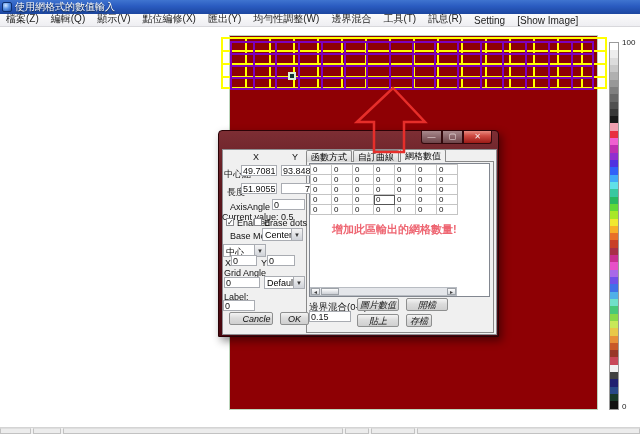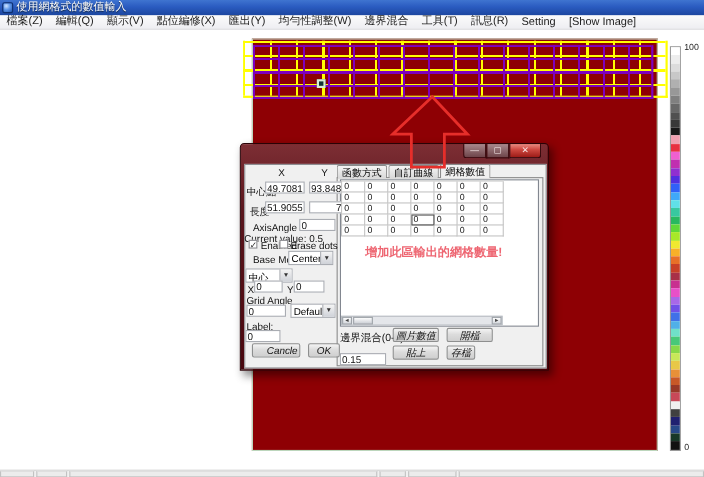--- a/index.html
+++ b/index.html
@@ -300,21 +300,21 @@
 <div id="annotation">增加此區輸出的網格數量!</div>
 
 <div id="hscroll" style="z-index:22;">
   <div class="sc-arr">◄</div>
   <div id="sc-thumb"></div>
   <div id="sc-spacer"></div>
   <div class="sc-arr">►</div>
 </div>
 
 <div class="dlbl" style="left:309px; top:301px; font-size:9.5px; z-index:22;">邊界混合(0-1)</div>
-<input class="din" style="left: 309px; top: 321px; width: 42px; z-index: 22;" value="0.15">
+<input class="din" style="left: 309px; top: 311px; width: 42px; z-index: 22;" value="0.15">
 
 <div class="dbtn" style="left:357px; top:298px; width:42px; z-index:22;">圖片數值</div>
 <div class="dbtn" style="left:406px; top:298px; width:42px; z-index:22;">開檔</div>
 <div class="dbtn" style="left:357px; top:314px; width:42px; z-index:22;">貼上</div>
 <div class="dbtn" style="left:406px; top:314px; width:26px; z-index:22;">存檔</div>
 
 <div id="statusbar">
   <div class="sb-seg" style="width:31px;"></div>
   <div class="sb-seg" style="width:28px;"></div>
   <div class="sb-seg" style="width:280px;"></div>

